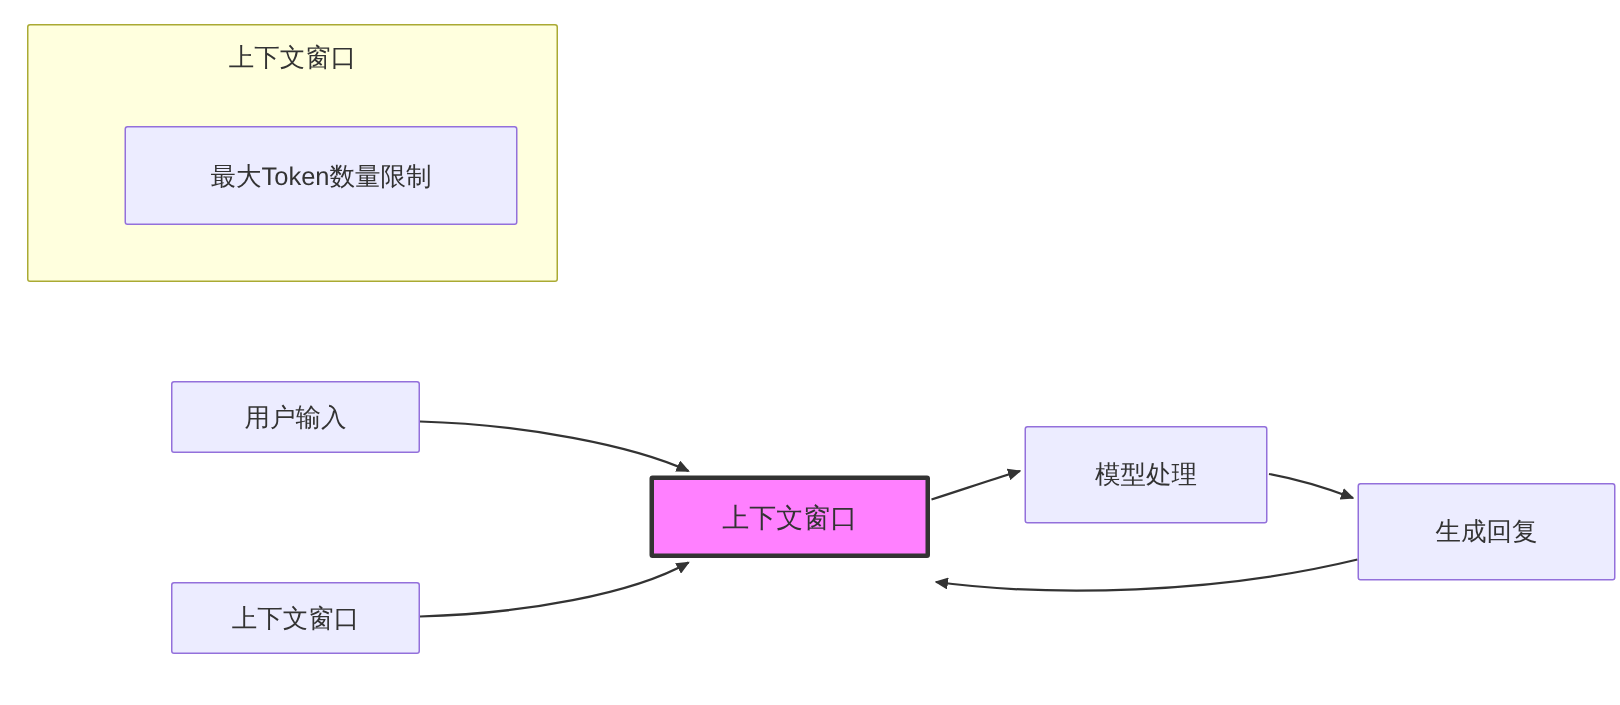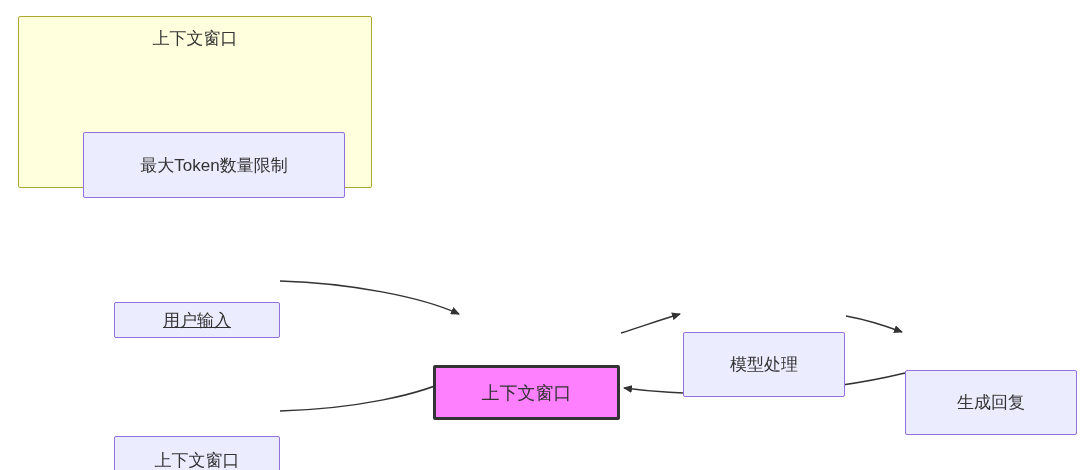--- a/index.html
+++ b/index.html
@@ -25,21 +25,20 @@
     display: flex;
     align-items: center;
     justify-content: center;
     background: var(--node-fill, #ECECFF);
     border: 1px solid var(--node-border, #9370DB);
     border-radius: 2px;
     font-size: 17px;
     color: #333333;
     box-sizing: border-box;
     text-align: center;
-    margin-top: 48px;
   }
   
   .node--highlight {
     background: var(--highlight-fill, #FF80FF);
     border: 3px solid var(--highlight-border, #333333);
     font-size: 18px;
   }
   
   .subgraph {
     position: absolute;
@@ -56,21 +55,21 @@
     position: absolute;
     top: 10px;
     left: 0;
     width: 100%;
     text-align: center;
     font-size: 17px;
     color: #333333;
   }
   
   .node--max-token   { left: 64px;  top: 67px;  width: 262px; height: 66px; }
-  .node--user-input  { left: 114px; top: 254px; width: 166px; height: 36px; text-decoration: underline; }
+  .node--user-input  { left: 114px; top: 254px; width: 166px; height: 48px; }
   .node--history     { left: 114px; top: 388px; width: 166px; height: 48px; }
   .node--context     { left: 433px; top: 317px; width: 187px; height: 55px; }
   .node--model       { left: 683px; top: 284px; width: 162px; height: 65px; }
   .node--reply       { left: 905px; top: 322px; width: 172px; height: 65px; }
   
   .edges-svg {
     position: absolute;
     left: 0;
     top: 0;
     width: 1080px;

